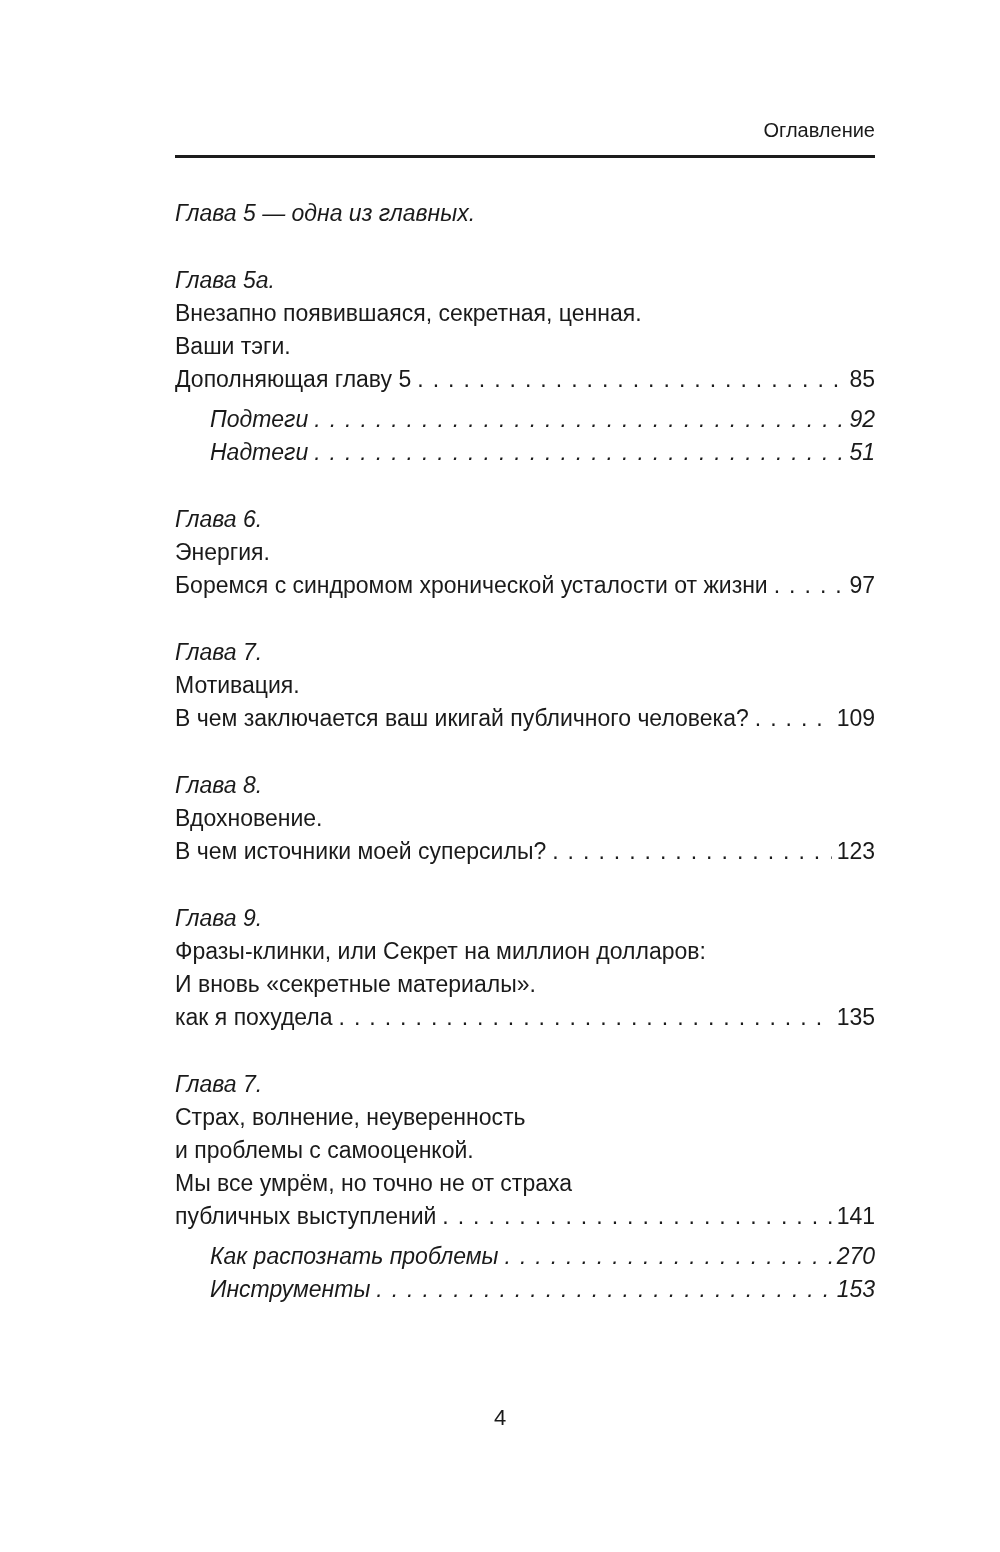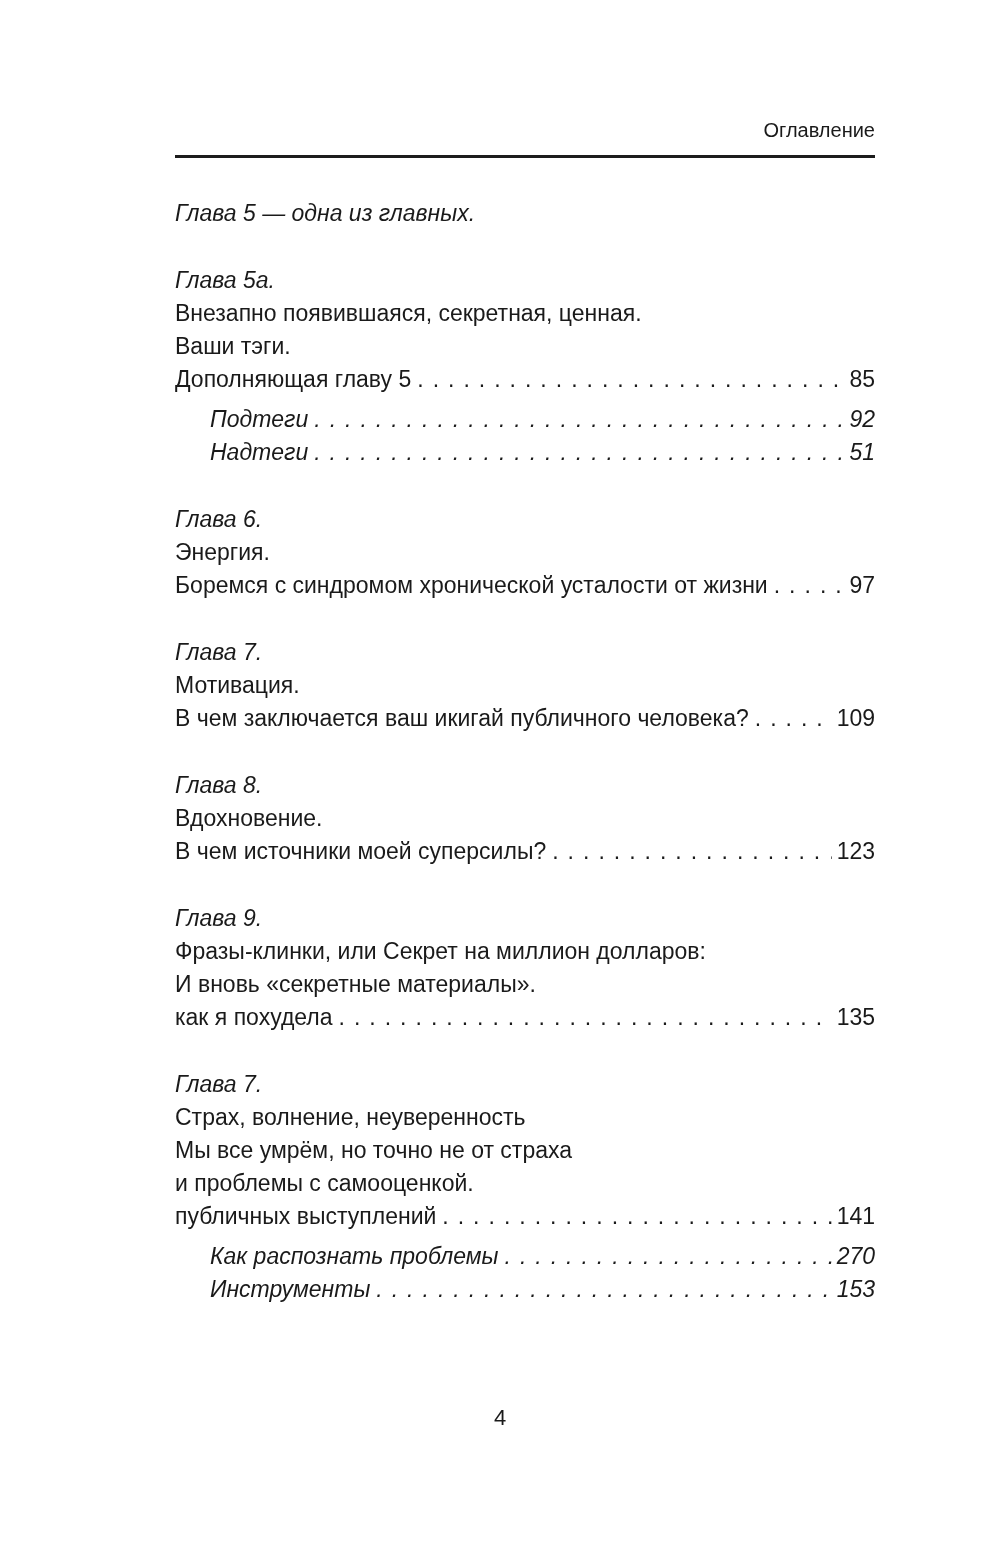--- a/index.html
+++ b/index.html
@@ -162,22 +162,22 @@
         <div class="line row">
           <span class="txt">как я похудела</span>
           <span class="leader"></span>
           <span class="pg">135</span>
         </div>
       </div>
 
       <div class="entry">
         <div class="line chapter">Глава 7.</div>
         <div class="line">Страх, волнение, неуверенность</div>
+        <div class="line">и проблемы с самооценкой.</div>
         <div class="line">Мы все умрём, но точно не от страха</div>
-        <div class="line">и проблемы с самооценкой.</div>
         <div class="line row">
           <span class="txt">публичных выступлений</span>
           <span class="leader"></span>
           <span class="pg">141</span>
         </div>
         <div class="line row sub">
           <span class="txt">Как распознать проблемы</span>
           <span class="leader"></span>
           <span class="pg">270</span>
         </div>

